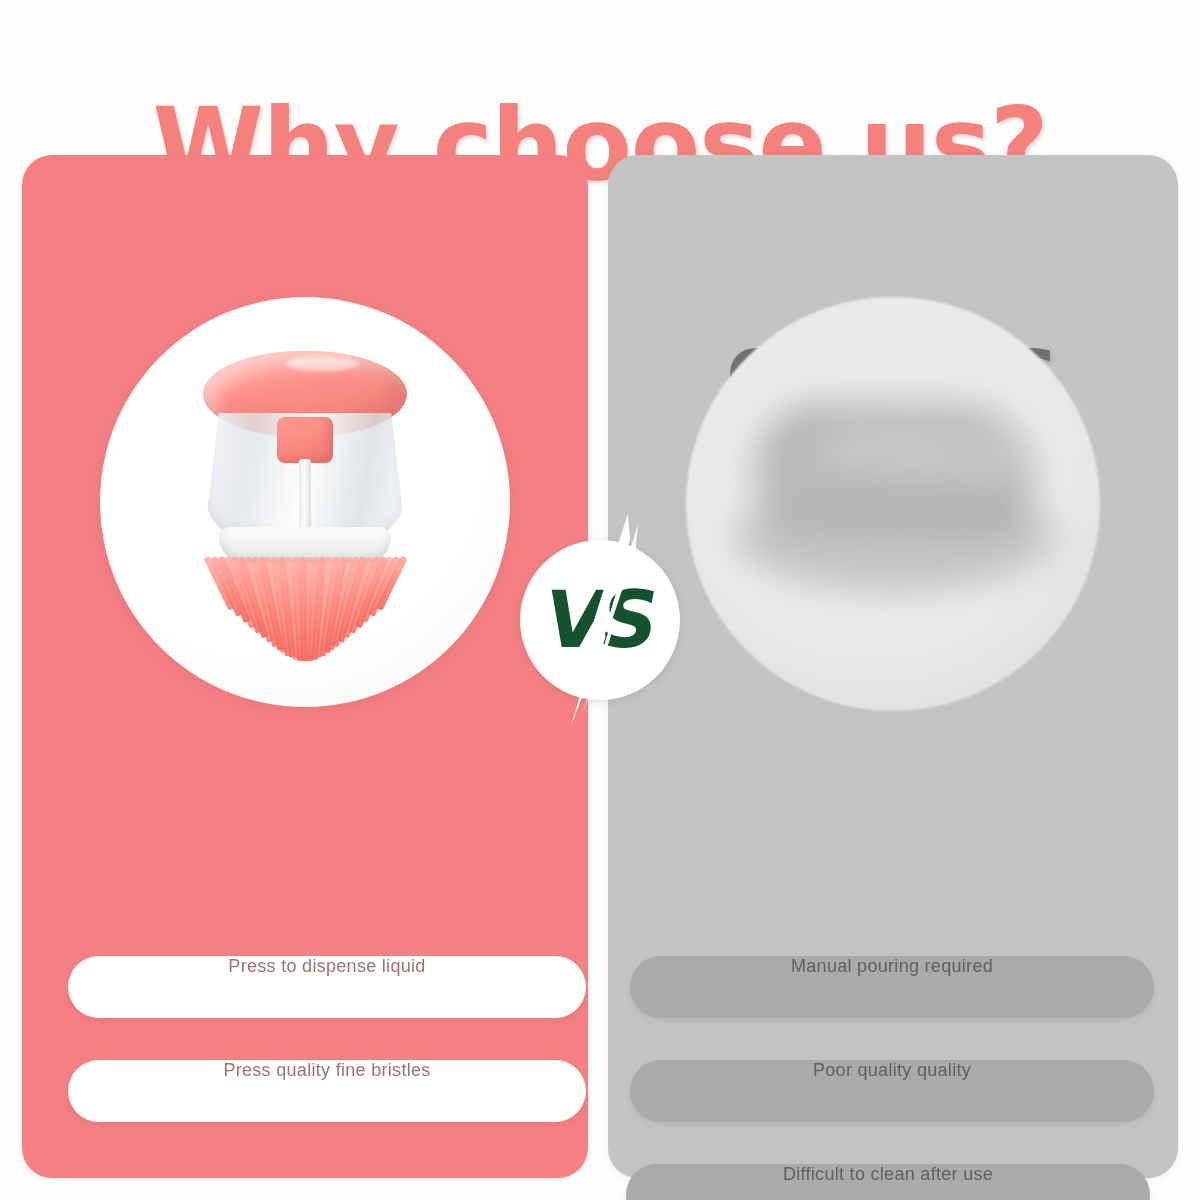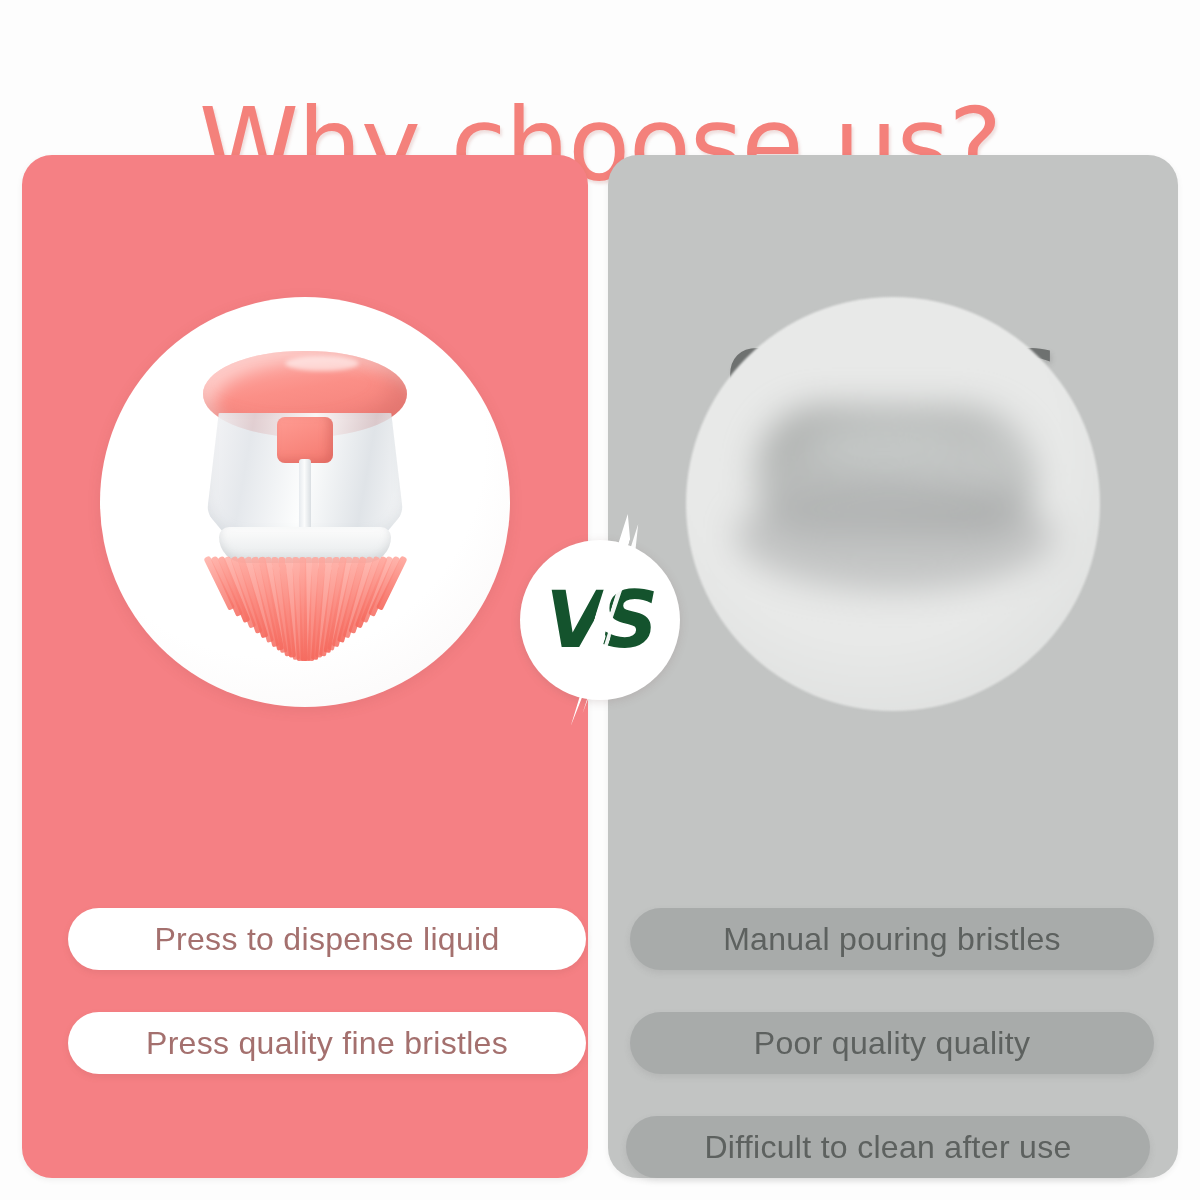--- a/index.html
+++ b/index.html
@@ -21,21 +21,21 @@
 
   
   .page-title {
     position: absolute;
     left: 0;
     top: 22px;
     width: 1200px;
     text-align: center;
     font-size: 101px;
     line-height: 110px;
-    font-weight: normal;
+    font-weight: bold;
     letter-spacing: -1px;
     color: #f4817b;
     text-shadow: 2px 3px 3px rgba(190,120,115,0.22);
     font-family: "DejaVu Sans", sans-serif;
     white-space: nowrap;
   }
 
   
   .panel {
     position: absolute;
@@ -265,25 +265,25 @@
     clip-path: polygon(40% 0%, 100% 14%, 55% 50%, 100% 60%, 18% 100%, 50% 55%, 0% 48%);
     opacity: 0.95;
   }
 
   
   .pill {
     position: absolute;
     height: 62px;
     border-radius: 34px;
     display: flex;
-    align-items: center;
     justify-content: center;
-    font-size: 32px;
+    font-size: 18px;
     letter-spacing: 0.3px;
     white-space: nowrap;
+    margin-top: 48px;
   }
   .pill-ours {
     left: 46px;
     width: 518px;
     background: #ffffff;
     color: #a4706e;
     box-shadow: 0 3px 6px rgba(170,80,80,0.16);
   }
   .pill-others {
     left: 630px;
@@ -362,21 +362,21 @@
 
     <div class="media-circle media-others">
       <div class="blob-wrap">
         <div class="blob blob-main"></div>
         <div class="blob blob-shadow"></div>
         <div class="blob blob-hi"></div>
       </div>
     </div>
 
     <div class="pill pill-others" style="top:753px;left:22px">
-      <span>Manual pouring bristles</span>
+      <span>Manual pouring required</span>
     </div>
     <div class="pill pill-others" style="top:857px;left:22px">
       <span>Poor quality quality</span>
     </div>
     <div class="pill pill-others" style="top:961px;left:18px">
       <span>Difficult to clean after use</span>
     </div>
 
   </section>
 

